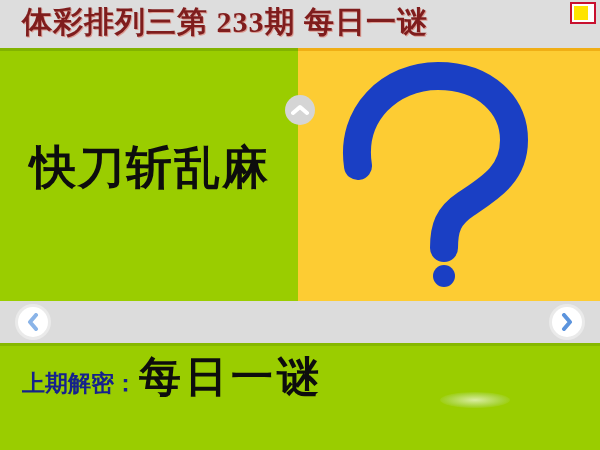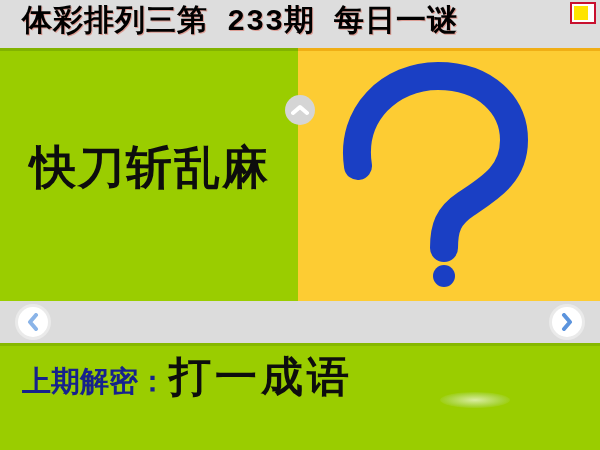--- a/index.html
+++ b/index.html
@@ -27,25 +27,25 @@
     width: 600px;
     height: 48px;
     background: #dddddd;
     overflow: hidden;
   }
   .header-title {
     position: absolute;
     left: 22px;
     top: 2px;
     white-space: nowrap;
-    font-family: Liberation Mono, monospace;
+    font-family: Liberation Serif, serif;
     font-size: 30px;
     font-weight: bold;
     letter-spacing: 1px;
-    color: #000000;
+    color: #7f1d1d;
     text-shadow: 1px 1px 0 rgba(220,80,60,.45);
     line-height: 40px;
   }
   .watermark {
     position: absolute;
     right: 4px;
     top: 2px;
     height: 22px;
     box-sizing: border-box;
     border: 2px solid #c8102e;
@@ -182,21 +182,21 @@
   .answer-row {
     position: absolute;
     left: 22px;
     top: 8px;
     display: flex;
     align-items: baseline;
     white-space: nowrap;
   }
   .answer-label {
     font-family: "DejaVu Sans", "Liberation Sans", sans-serif;
-    font-size: 29px;
+    font-size: 23px;
     font-weight: bold;
     color: #16228c;
     letter-spacing: 0px;
     line-height: 46px;
   }
   .answer-value {
     font-family: "DejaVu Sans", "Liberation Sans", sans-serif;
     font-size: 42px;
     font-weight: bold;
     color: #0d0d0d;
@@ -261,18 +261,18 @@
     <div class="nav-btn nav-next">
       <svg width="14" height="18" viewBox="0 0 14 18" aria-hidden="true">
         <path d="M4 2 L10 9 L4 16" fill="none" stroke="#5c94dd" stroke-width="4" stroke-linecap="round" stroke-linejoin="round"></path>
       </svg>
     </div>
   </div>
 
   <div class="answer-panel">
     <div class="answer-row">
       <span class="answer-label">上期解密：</span>
-      <span class="answer-value">打一成语</span>
+      <span class="answer-value">每日一谜</span>
     </div>
     <div class="ghost-mark"></div>
   </div>
 
 </div>
 
 </body></html>

